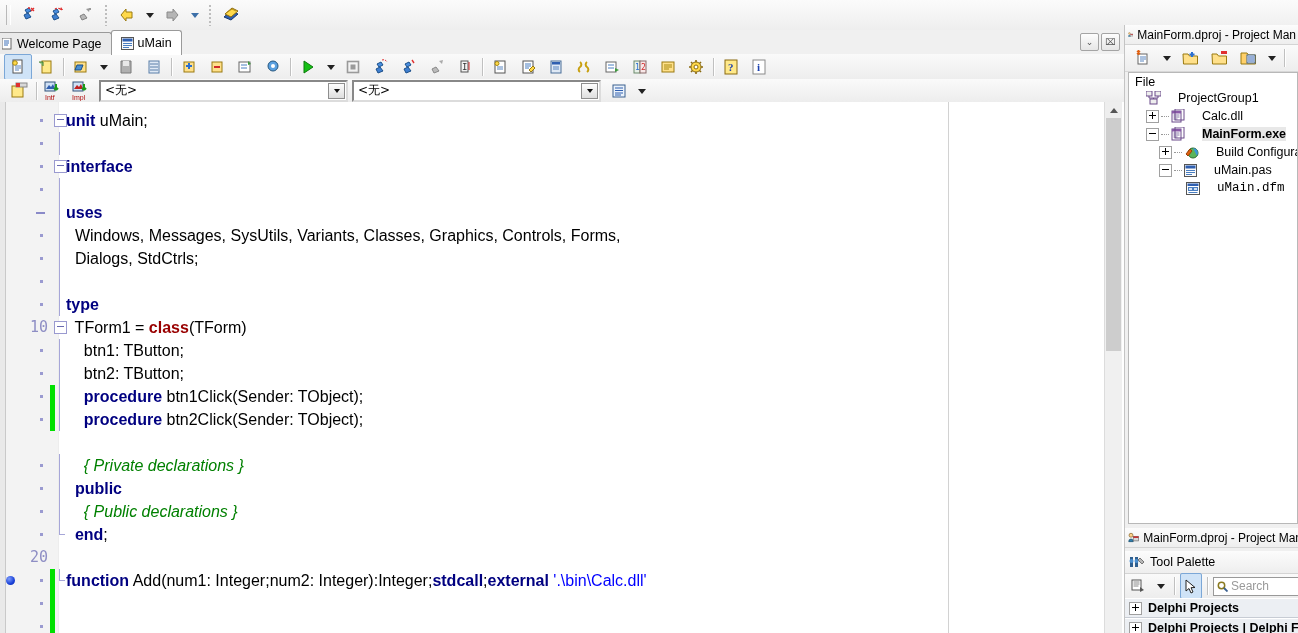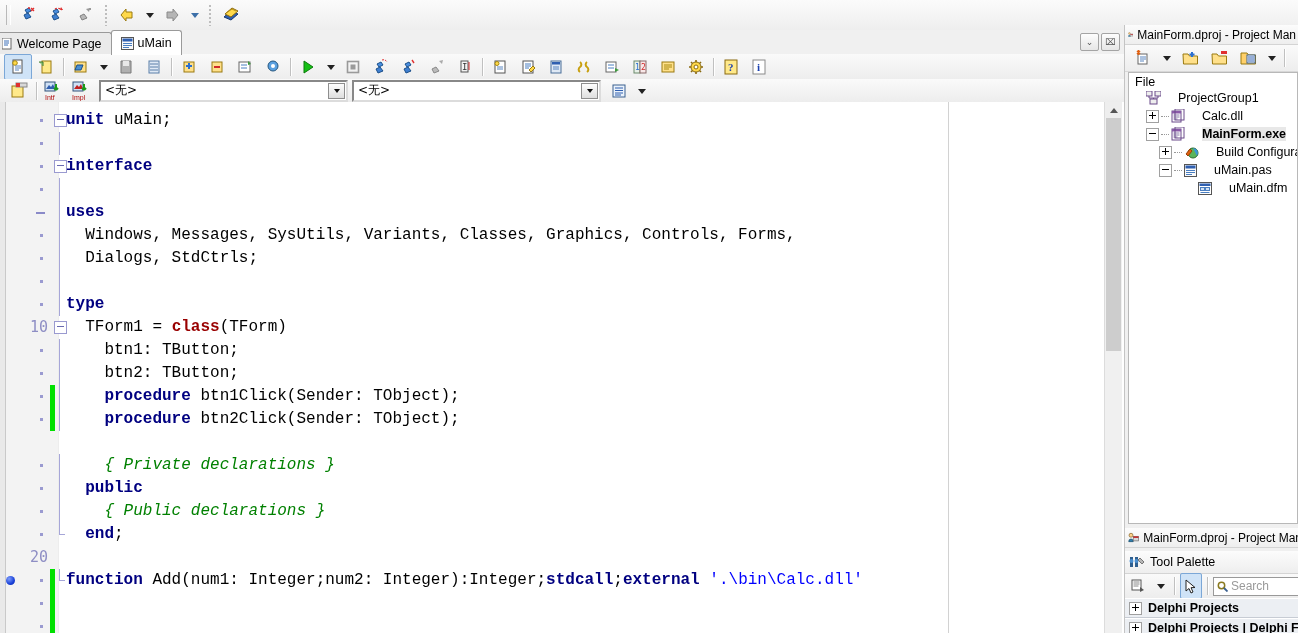--- a/index.html
+++ b/index.html
@@ -61,21 +61,21 @@
   .gdot{position:absolute;left:40px;top:10px;width:3px;height:3px;background:#9a9ad0;}
   .gdash{position:absolute;left:36px;top:11px;width:9px;height:2px;background:#8a8ac8;}
   .fold{position:absolute;left:54px;top:5px;width:11px;height:11px;border:1px solid #9a9ad0;background:#fff;}
   .fold:before{content:"";position:absolute;left:2px;top:4px;width:7px;height:1px;background:#6a6ab0;}
   .vline{position:absolute;left:59px;top:0;width:1px;height:23px;background:#a6a6d8;}
   .vlineEnd{position:absolute;left:59px;top:0;width:1px;height:12px;background:#a6a6d8;}
   .vlineEnd:after{content:"";position:absolute;left:0;top:11px;width:6px;height:1px;background:#a6a6d8;}
   .modbar{position:absolute;left:50px;top:0;width:5px;height:23px;background:#00e000;}
   .bpdot{position:absolute;left:6px;top:7px;width:9px;height:9px;border-radius:50%;
     background:radial-gradient(circle at 35% 32%,#7e9dfb 0%,#1840d8 60%,#0c24a0 100%);}
-  .code{position:absolute;left:66px;font-family:Liberation Mono, monospace;font-size:16px;color:#000;white-space:pre;}
+  .code{position:absolute;left:66px;font-family:Liberation Sans, sans-serif;font-size:16px;color:#000;white-space:pre;}
   .kw{color:#000080;font-weight:bold;}
   .kw2{color:#990000;font-weight:bold;}
   .cm{color:#008000;font-style:italic;}
   .st{color:#0000ff;}
   .marginline{position:absolute;left:948px;top:0;width:1px;height:531px;background:#d2d2d2;}
 
   
   .vscroll{position:absolute;left:1104px;top:0;width:17px;height:531px;background:#f0f0f0;border-left:1px solid #dcdcdc;}
   .vsup{position:absolute;left:0;top:0;width:17px;height:16px;background:#eeeeee;
     display:flex;align-items:center;justify-content:center;}
@@ -582,21 +582,21 @@
             <span class="dots"></span>
             <span style="display: flex; align-items: center; flex: 0 0 auto;">
               <svg width="13" height="13" viewBox="0 0 13 13">
                 <rect x="0.5" y="0.5" width="12" height="12" fill="#fafafa" stroke="#555"></rect>
                 <rect x="1.5" y="1.5" width="10" height="3" fill="#2f5fb0"></rect>
                 <path d="M2 6.5h9M2 8.5h9M2 10.5h6" stroke="#4a7ec0"></path>
               </svg>
             </span>
             <span class="tlabel">uMain.pas</span>
           </div>
-          <div class="trow" style="padding-left: 56px;">
+          <div class="trow" style="padding-left: 44px; font-family: Liberation Mono, monospace;">
             <span style="width: 13px; flex: 0 0 auto;"></span>
             <span style="display: flex; align-items: center; flex: 0 0 auto;">
               <svg width="14" height="13" viewBox="0 0 14 13">
                 <rect x="0.5" y="0.5" width="13" height="12" fill="#fff" stroke="#555"></rect>
                 <rect x="1.5" y="1.5" width="11" height="2.5" fill="#2f5fb0"></rect>
                 <rect x="2.5" y="5.5" width="4" height="3" fill="#cfe0f5" stroke="#4a7ec0"></rect>
                 <rect x="7.5" y="5.5" width="4" height="3" fill="#cfe0f5" stroke="#4a7ec0"></rect>
                 <path d="M2.5 10.5h9" stroke="#4a7ec0"></path>
               </svg>
             </span>

